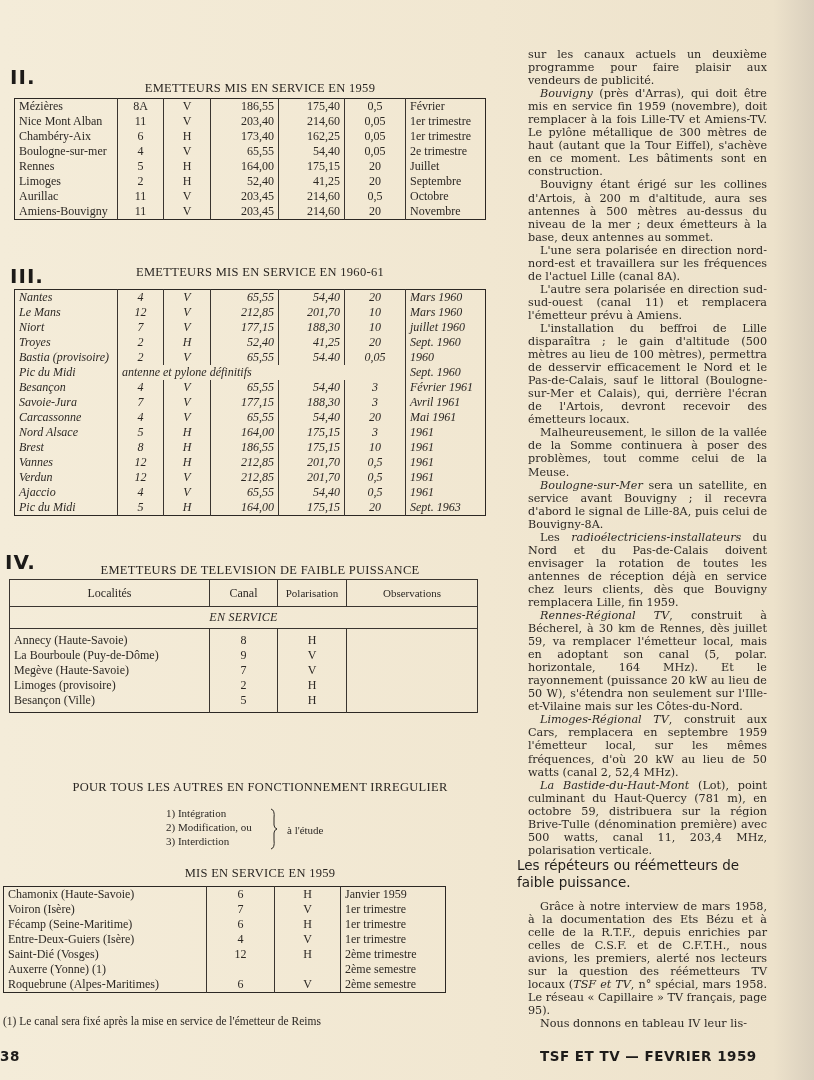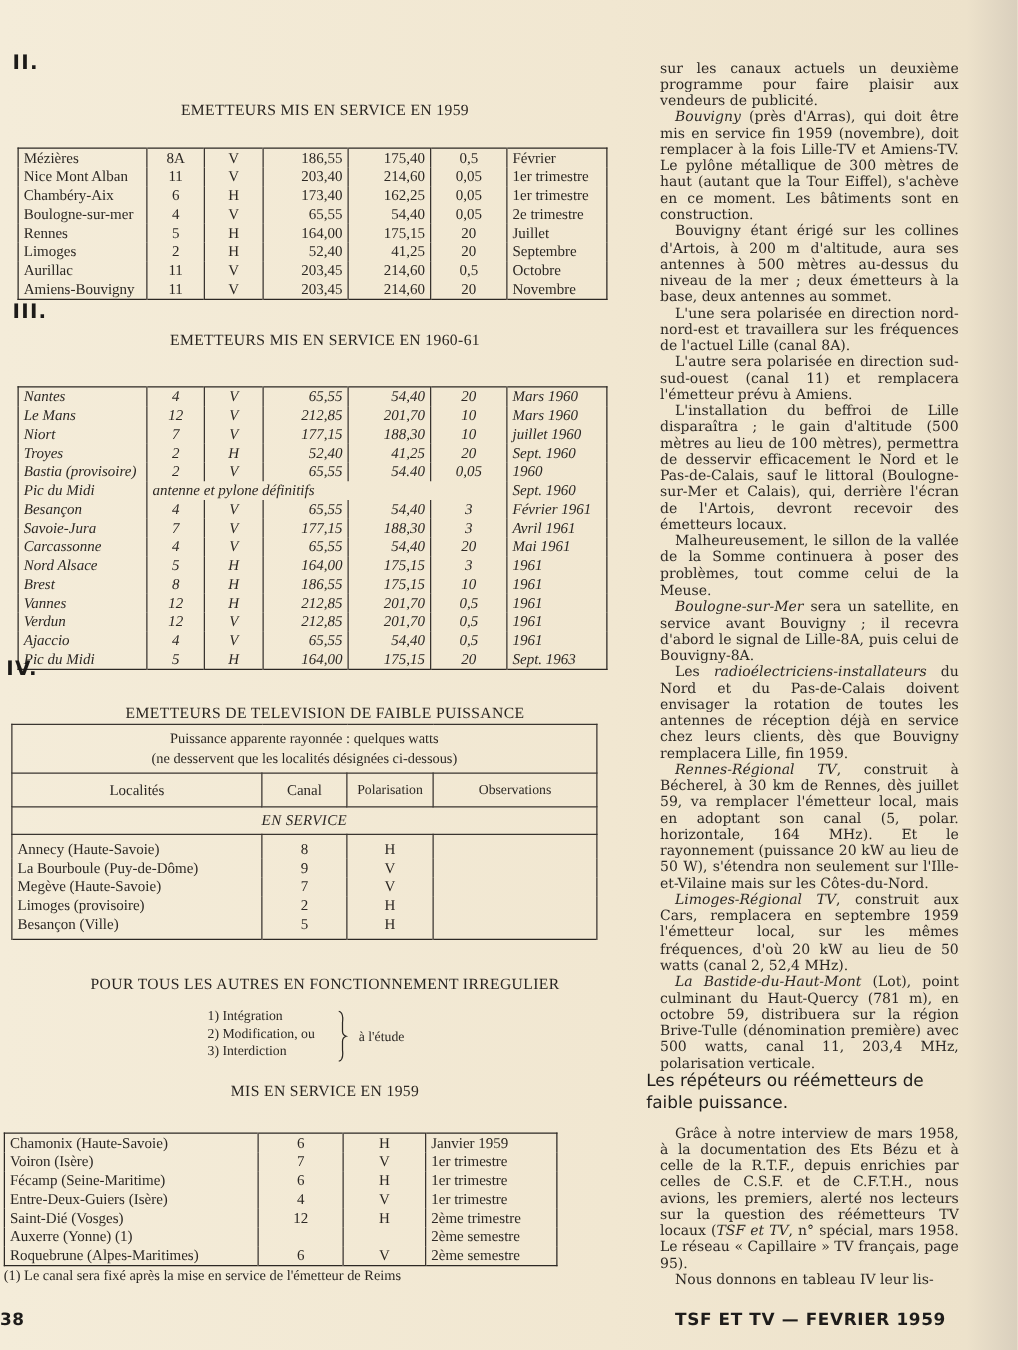--- a/index.html
+++ b/index.html
@@ -4,23 +4,23 @@
 <style>
   html, body { margin: 0; padding: 0; }
   body {
     width: 814px; height: 1080px; overflow: hidden; position: relative;
     background: #f3ead6;
     background-image: linear-gradient(90deg, #f4ecd9 0%, #f1e7d1 60%, #ede2cb 95%, #d9cfbd 100%);
     color: #2a2622;
     font-family: "DejaVu Serif", serif;
   }
   .abs { position: absolute; }
-  .sec-num { font-family: "DejaVu Sans", sans-serif; font-weight: bold; font-size: 16px; letter-spacing: 1px; color: #1c1a18; }
+  .sec-num { font-family: "DejaVu Sans", sans-serif; font-weight: bold; font-size: 20px; letter-spacing: 1px; color: #1c1a18; margin-top: 25px; }
   .tbl-title { font-family: "Liberation Serif", serif; font-size: 12.5px; letter-spacing: 0.3px; text-align: center; color: #2a2622; }
-  table.grid { border-collapse: collapse; font-family: "Liberation Serif", serif; font-size: 12px; color: #2c2824; margin-top: 20px; }
+  table.grid { border-collapse: collapse; font-family: "Liberation Serif", serif; font-size: 12px; color: #2c2824; }
   table.grid td { padding: 0 4px; height: 15px; line-height: 15px; white-space: nowrap; }
   table.framed { border: 1.6px solid #2c2824; }
   table.framed td.vb { border-left: 1px solid #3a3530; }
   .c { text-align: center; }
   .r { text-align: right; }
   .pt-top td { padding-top: 3px; }
   
   table.t4 { border-collapse: collapse; font-family: "Liberation Serif", serif; font-size: 12px; color: #2c2824; border: 1.6px solid #2c2824; }
   table.t4 td { border: 1px solid #3a3530; padding: 0 4px; white-space: nowrap; }
   table.t4 .inner td { border-top: none; border-bottom: none; height: 15px; line-height: 15px; }
@@ -279,26 +279,20 @@
 <div class="abs sec-num" style="left:5px;top:525px;">IV.</div>
 <div class="abs tbl-title" style="left:40px;top:563px;width:440px;">EMETTEURS DE TELEVISION DE FAIBLE PUISSANCE</div>
 <table class="abs t4" style="left:9px;top:579px;width:469px;">
   <colgroup>
       <col style="width:200px">
       <col style="width:68px">
       <col style="width:69px">
       <col>
     </colgroup>
   <tbody>
-      <tr>
-    <td colspan="4" style="text-align:center;height:38px;line-height:16px;font-size:11.5px;">
-      <div>Puissance apparente rayonnée : quelques watts</div>
-      <div>(ne desservent que les localités désignées ci-dessous)</div>
-    </td>
-  </tr>
   <tr style="height:27px;">
     <td class="c">Localités</td>
     <td class="c">Canal</td>
     <td class="c" style="font-size:11px;">Polarisation</td>
     <td class="c" style="font-size:11px;">Observations</td>
   </tr>
   <tr style="height:22px;font-style:italic;">
     <td colspan="4" class="c" style="letter-spacing:0.3px;">EN SERVICE</td>
   </tr>
   </tbody>

